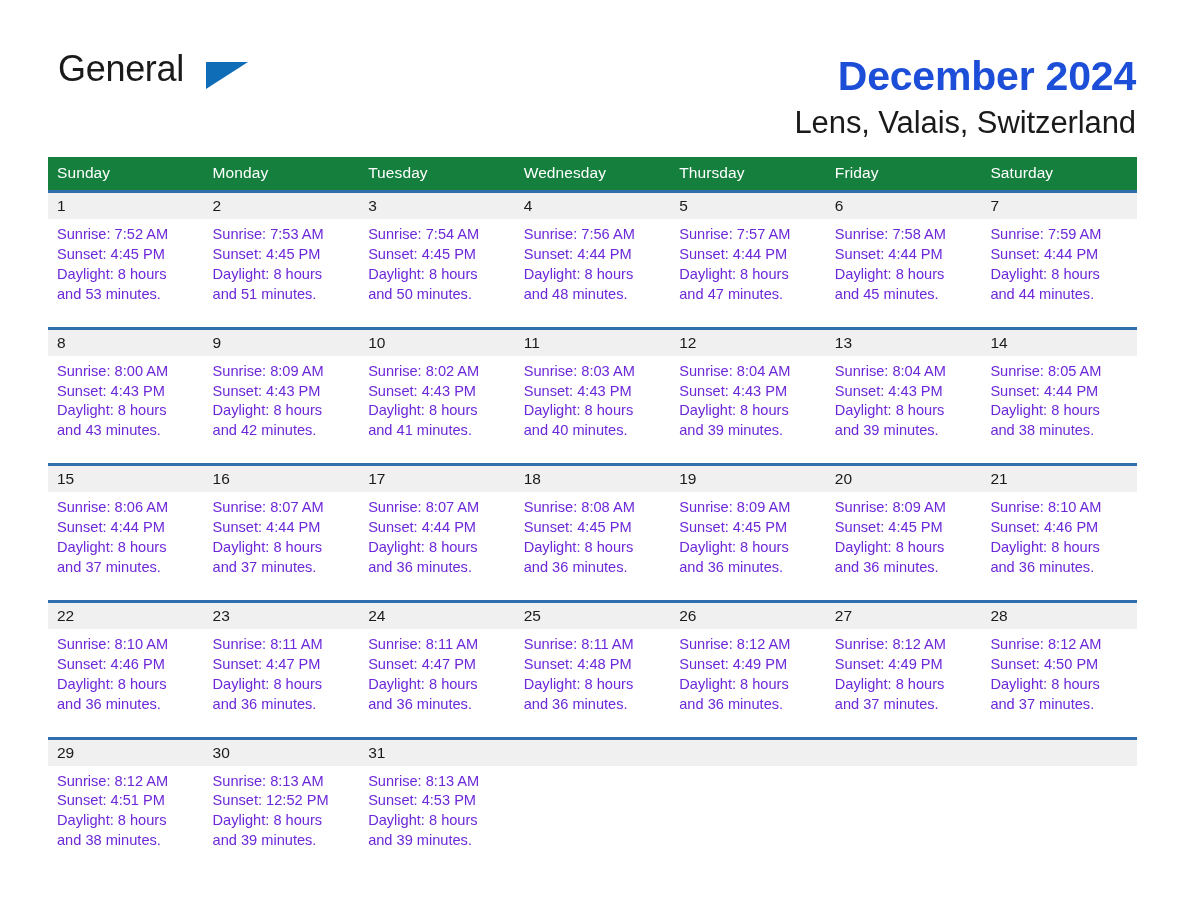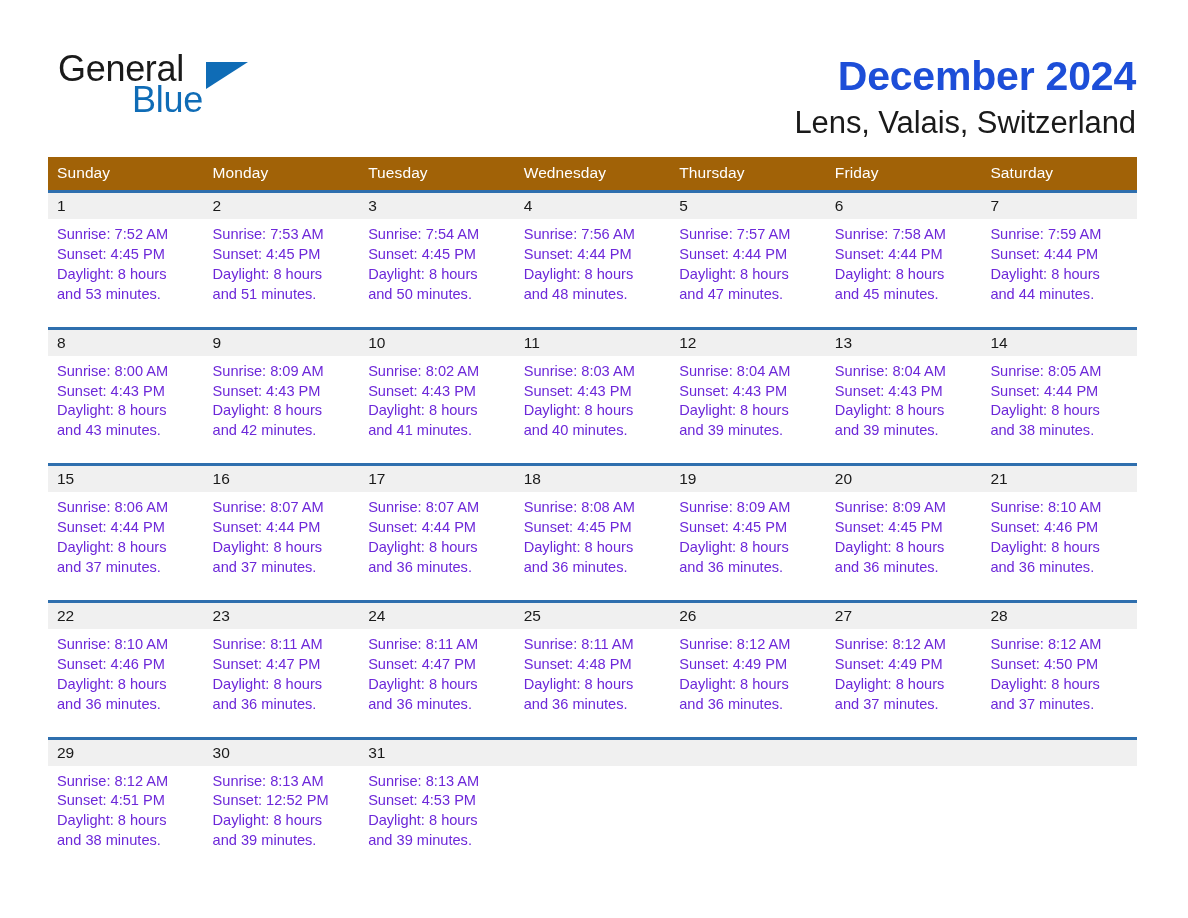--- a/index.html
+++ b/index.html
@@ -93,21 +93,21 @@
     width: 1089px;
   }
 
   table.cal {
     width: 1089px;
     border-collapse: collapse;
     table-layout: fixed;
   }
 
   table.cal th {
-    background: #a16207;
+    background: #15803d;
     color: #ffffff;
     font-size: 15.5px;
     font-weight: 400;
     text-align: left;
     padding: 7px 0 8px 9px;
     height: 16px;
     letter-spacing: 0.1px;
   }
 
   table.cal td {
@@ -156,21 +156,20 @@
 </head>
 <body>
 
 <div class="page">
 
   <div class="header">
 
     <div class="brand">
       <span class="brand-general">General</span>
       <span class="brand-triangle"></span>
-      <span class="brand-blue">Blue</span>
     </div>
 
     <div class="title-block">
       <div class="month-title">December 2024</div>
       <div class="location-title">Lens, Valais, Switzerland</div>
     </div>
 
   </div>
 
   <div class="calendar">

